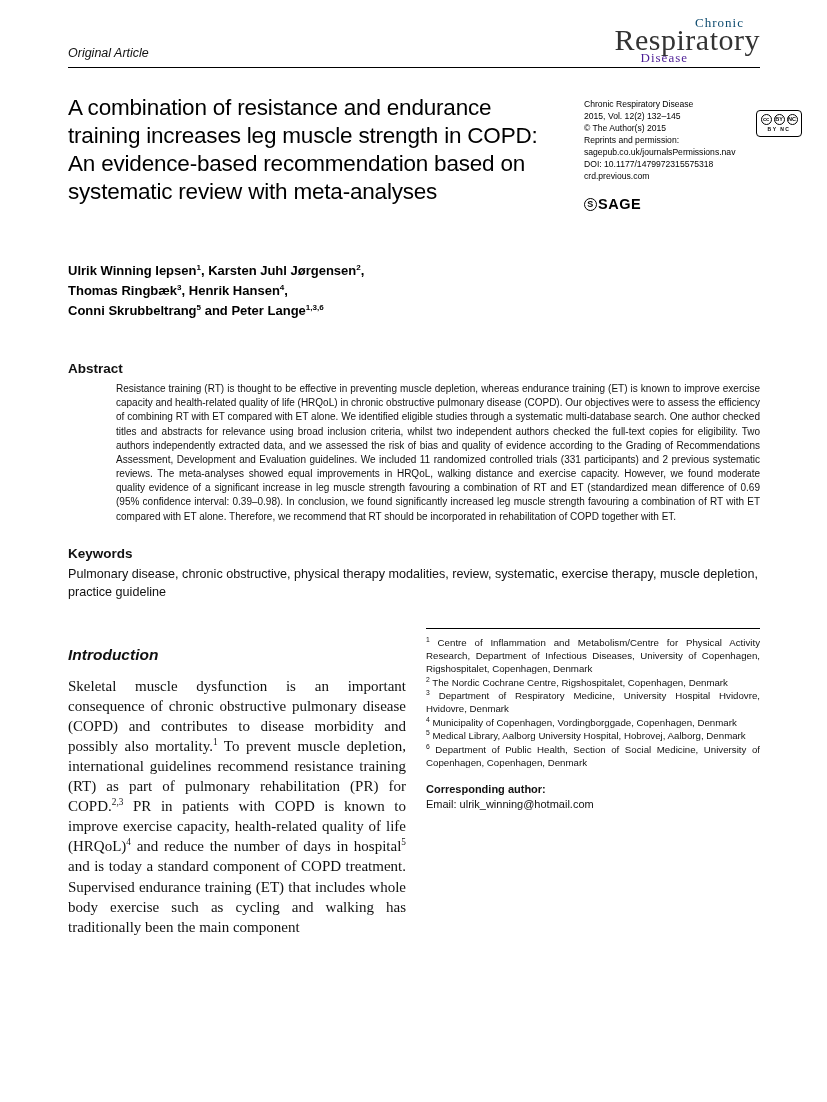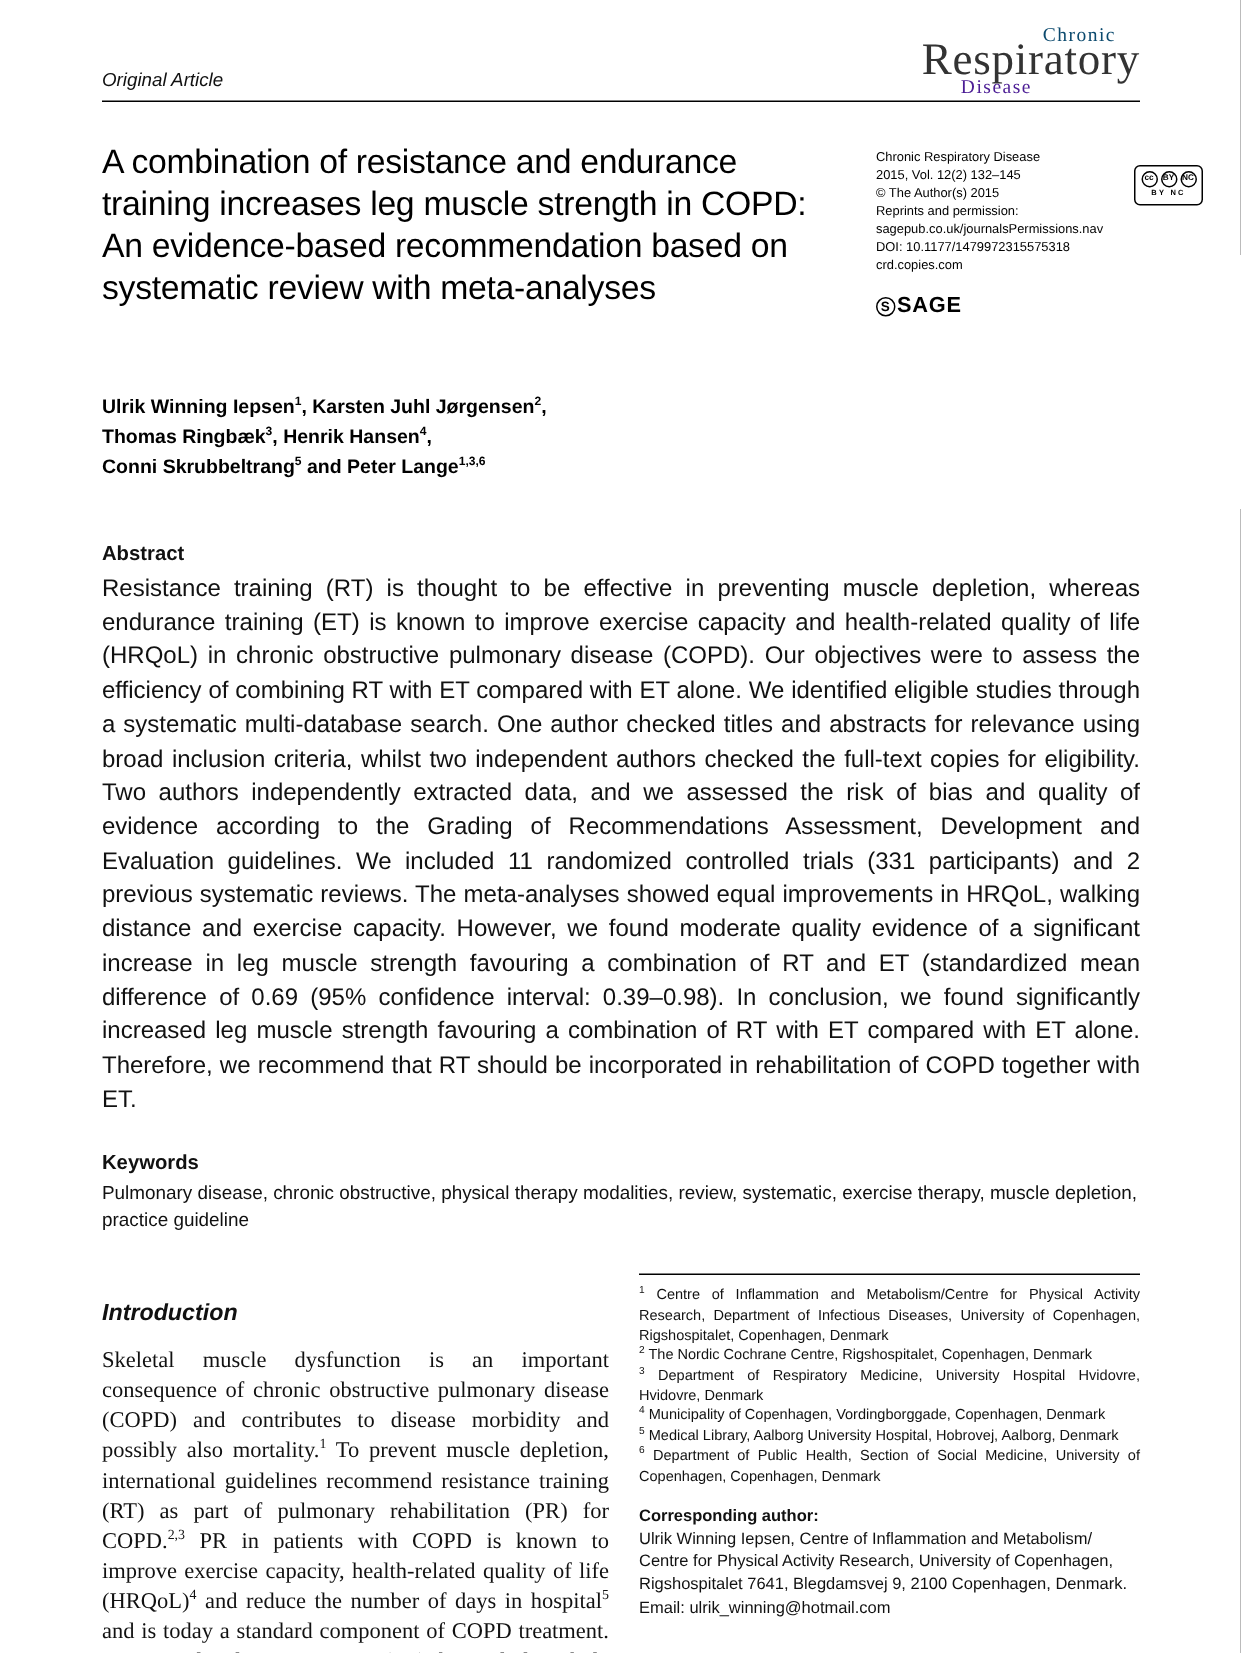--- a/index.html
+++ b/index.html
@@ -48,21 +48,21 @@
   .sage-s {
     display:inline-flex; width:13px; height:13px; border:1.6px solid #000; border-radius:50%;
     align-items:center; justify-content:center; font-size:9px; font-weight:bold; margin-right:1px;
   }
 
   
   .authors { margin-top:46px; font-size:13px; font-weight:bold; line-height:1.55; color:#000; max-width:520px; }
 
   
   .abstract-heading { margin-top:40px; font-size:13.5px; font-weight:bold; }
-  .abstract-text { margin-top:6px; font-size:16px; line-height:1.42; text-align:justify; }
+  .abstract-text { margin-top:6px; font-size:10px; line-height:1.42; text-align:justify;margin-left:48px; }
   .keywords-heading { margin-top:22px; font-size:13.5px; font-weight:bold; }
   .keywords-text { margin-top:5px; font-size:12.6px; line-height:1.42; }
 
   
   .columns { display:flex; gap:20px; margin-top:26px; }
   .col-left { width:338px; }
   .intro-heading { font-size:15.5px; font-weight:bold; margin-top:18px;font-style:italic; }
   .intro-text {
     margin-top:12px; font-family:"Liberation Serif", serif;
     font-size:15px; line-height:1.34; text-align:justify;
@@ -90,21 +90,21 @@
 
   <div class="title-row">
     <h1 class="article-title">A combination of resistance and endurance training increases leg muscle strength in COPD: An evidence-based recommendation based on systematic review with meta-analyses</h1>
     <div class="meta-col">
       <div class="meta-line">Chronic Respiratory Disease</div>
       <div class="meta-line">2015, Vol. 12(2) 132–145</div>
       <div class="meta-line">© The Author(s) 2015</div>
       <div class="meta-line">Reprints and permission:</div>
       <div class="meta-line">sagepub.co.uk/journalsPermissions.nav</div>
       <div class="meta-line">DOI: 10.1177/1479972315575318</div>
-      <div class="meta-line">crd.copies.com</div>
+      <div class="meta-line">crd.previous.com</div>
 
       <div class="cc-badge">
         <div class="cc-icons">
           <span class="cc-circle">cc</span>
           <span class="cc-circle">BY</span>
           <span class="cc-circle">NC</span>
         </div>
         <span class="cc-label">BY NC</span>
       </div>
 
@@ -133,19 +133,18 @@
     <div class="col-right">
       <p class="affiliation"><sup>1</sup> <span>Centre of Inflammation and Metabolism/Centre for Physical Activity Research, Department of Infectious Diseases, University of Copenhagen, Rigshospitalet, Copenhagen, Denmark</span></p>
       <p class="affiliation"><sup>2</sup> <span>The Nordic Cochrane Centre, Rigshospitalet, Copenhagen, Denmark</span></p>
       <p class="affiliation"><sup>3</sup> <span>Department of Respiratory Medicine, University Hospital Hvidovre, Hvidovre, Denmark</span></p>
       <p class="affiliation"><sup>4</sup> <span>Municipality of Copenhagen, Vordingborggade, Copenhagen, Denmark</span></p>
       <p class="affiliation"><sup>5</sup> <span>Medical Library, Aalborg University Hospital, Hobrovej, Aalborg, Denmark</span></p>
       <p class="affiliation"><sup>6</sup> <span>Department of Public Health, Section of Social Medicine, University of Copenhagen, Copenhagen, Denmark</span></p>
 
       <div class="corresponding">
         <div class="corresponding-heading">Corresponding author:</div>
-        <div>Ulrik Winning Iepsen, Centre of Inflammation and Metabolism/ Centre for Physical Activity Research, University of Copenhagen, Rigshospitalet 7641, Blegdamsvej 9, 2100 Copenhagen, Denmark.</div>
         <div>Email: ulrik_winning@hotmail.com</div>
       </div>
     </div>
 
   </div>
 </div>
 
 </body></html>

